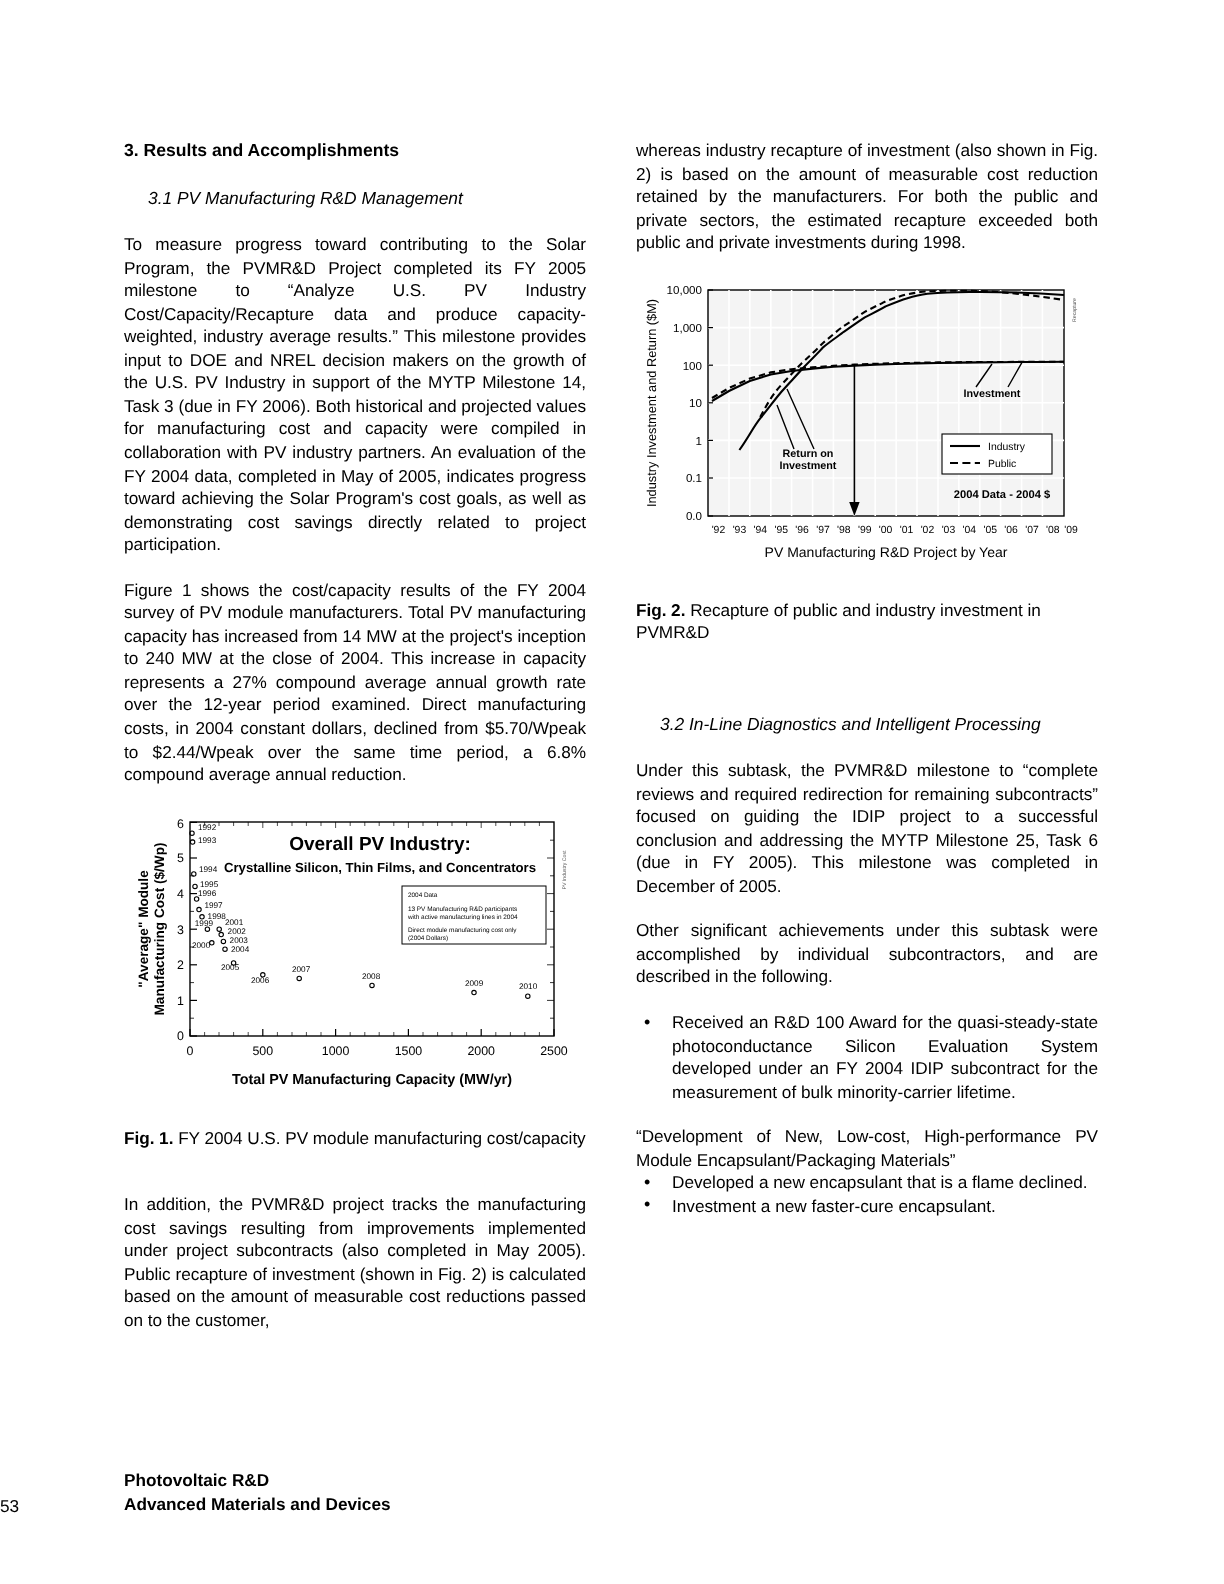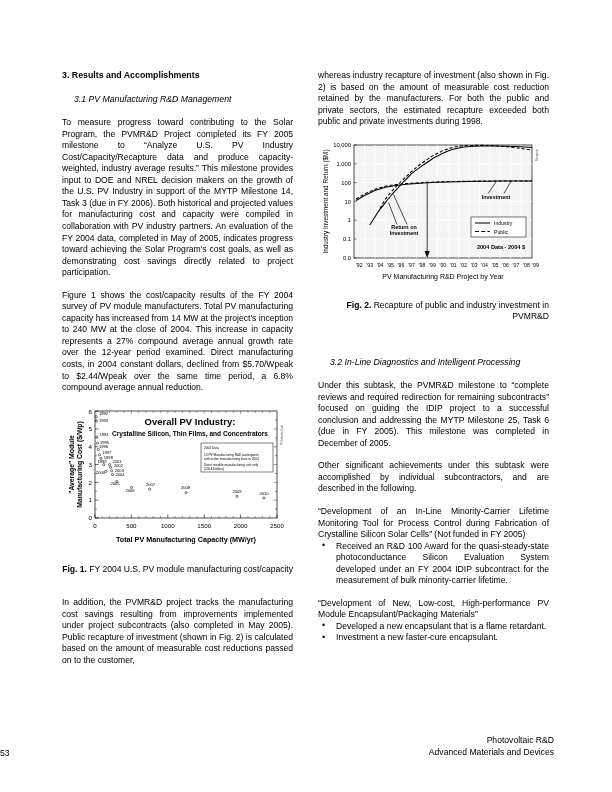--- a/index.html
+++ b/index.html
@@ -49,21 +49,21 @@
   .subhead {
     font-size: 8.7px;
     font-style: italic;
     margin: 12px;
     line-height: 11.55px;
   }
   .caption {
     font-size: 8.6px;
     line-height: 11.4px;
     margin: 0 0 11px 0;
-    text-align: right;
+    text-align: left;
   }
   .caption b { font-weight: bold; }
   .spacer { height: 11px; }
   ul.bullets {
     margin: 0 0 11px 0;
     padding: 0 0 0 0;
     list-style: none;
   }
   ul.bullets li {
     font-size: 8.6px;
@@ -84,21 +84,21 @@
   
   .footer {
     position: absolute;
     left: 62px;
     right: 58px;
     bottom: 34px;
     font-size: 8.6px;
     line-height: 11.4px;
   }
   .footer .right {
-    text-align: right;
+    font-weight: bold;
   }
   .pagenum {
     position: absolute;
     left: 0; right: 0;
     bottom: 34px;
     font-size: 8.6px;
   }
 
   
   .figbox {
@@ -434,30 +434,29 @@
       <p class="caption"><b>Fig. 2.</b><span> Recapture of public and industry investment in PVMR&amp;D</span></p>
 
       <div class="spacer"></div>
 
       <div class="subhead">3.2 In-Line Diagnostics and Intelligent Processing</div>
 
       <p>Under this subtask, the PVMR&amp;D milestone to “complete reviews and required redirection for remaining subcontracts” focused on guiding the IDIP project to a successful conclusion and addressing the MYTP Milestone 25, Task 6 (due in FY 2005). This milestone was completed in December of 2005.</p>
 
       <p>Other significant achievements under this subtask were accomplished by individual subcontractors, and are described in the following.</p>
 
-      <p class="tight">“Development of an In-Line Minority-Carrier Lifetime Monitoring Tool for Process Control during Fabrication of Crystalline Silicon Solar Cells” (Not funded in FY 2005)</p>
 
       <ul class="bullets">
         <li><span class="dot">•</span><span>Received an R&amp;D 100 Award for the quasi-steady-state photoconductance Silicon Evaluation System developed under an FY 2004 IDIP subcontract for the measurement of bulk minority-carrier lifetime.</span></li>
       </ul>
 
       <p class="tight">“Development of New, Low-cost, High-performance PV Module Encapsulant/Packaging Materials”</p>
 
       <ul class="bullets">
-        <li><span class="dot">•</span><span>Developed a new encapsulant that is a flame retardant.</span></li>
+        <li><span class="dot">•</span><span>Developed a new encapsulant that is a flame declined.</span></li>
         <li><span class="dot">•</span><span>Investment a new faster-cure encapsulant.</span></li>
       </ul>
     </div>
   </div>
 
   <div class="footer">
     <div class="right">Photovoltaic R&amp;D</div>
     <div class="right">Advanced Materials and Devices</div>
   </div>
   <div class="pagenum">53</div>

